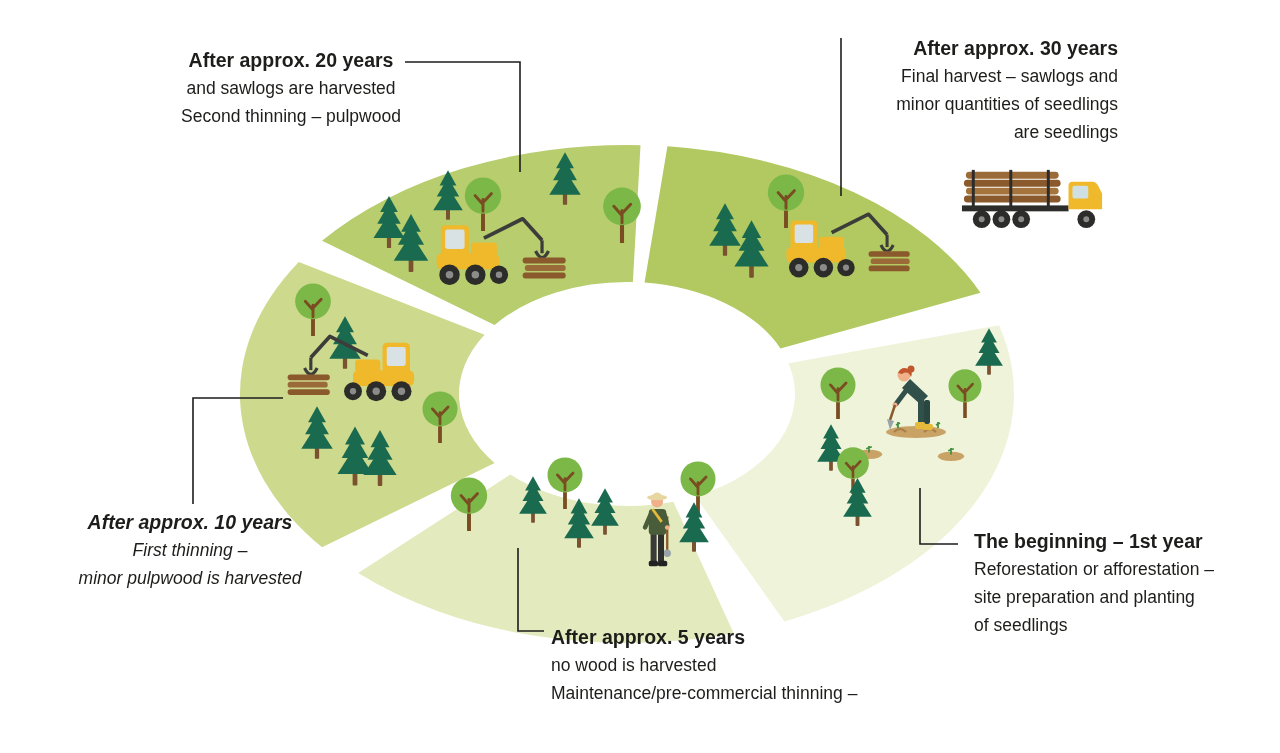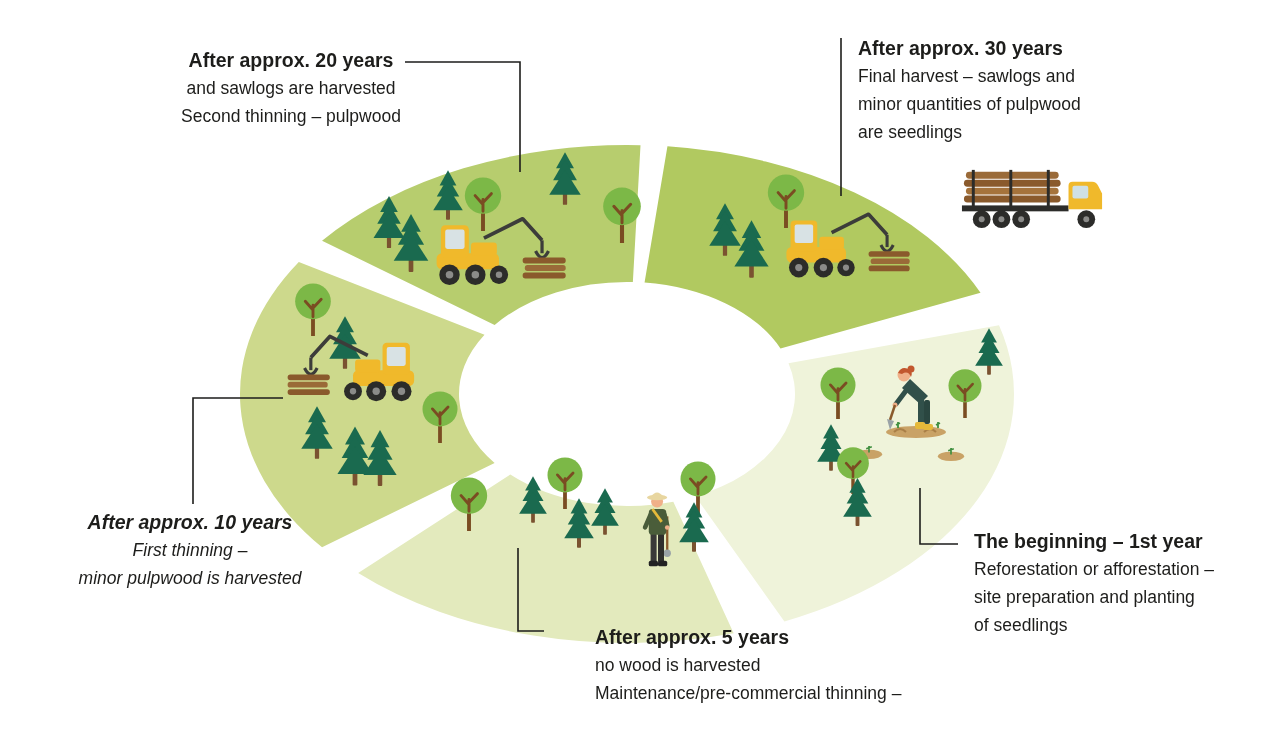--- a/index.html
+++ b/index.html
@@ -191,35 +191,35 @@
       <polyline points="283,398 193,398 193,504"></polyline>
     </g>
   </svg>
 
   <div class="stage-label align-center" style="left:146px; top:46px; width:290px;">
     <div class="t">After approx. 20 years</div>
     <div class="b">and sawlogs are harvested</div>
     <div class="b">Second thinning – pulpwood</div>
   </div>
 
-  <div class="stage-label align-left" style="left:858px; top:34px; width:260px;">
+  <div class="stage-label align-left" style="left:858px; top:34px; width:260px;text-align:right;">
     <div class="t">After approx. 30 years</div>
     <div class="b">Final harvest – sawlogs and</div>
-    <div class="b">minor quantities of pulpwood</div>
+    <div class="b">minor quantities of seedlings</div>
     <div class="b">are seedlings</div>
   </div>
 
   <div class="stage-label align-left" style="left:974px; top:527px; width:290px;">
     <div class="t">The beginning – 1st year</div>
     <div class="b">Reforestation or afforestation –</div>
     <div class="b">site preparation and planting</div>
     <div class="b">of seedlings</div>
   </div>
 
-  <div class="stage-label align-left" style="left:551px; top:623px; width:380px;margin-left:44px;">
+  <div class="stage-label align-left" style="left:551px; top:623px; width:380px;">
     <div class="t">After approx. 5 years</div>
     <div class="b">no wood is harvested</div>
     <div class="b">Maintenance/pre-commercial thinning –</div>
   </div>
 
   <div class="stage-label align-center" style="left:65px; top:508px; width:250px;font-style:italic;">
     <div class="t">After approx. 10 years</div>
     <div class="b">First thinning –</div>
     <div class="b">minor pulpwood is harvested</div>
   </div>

